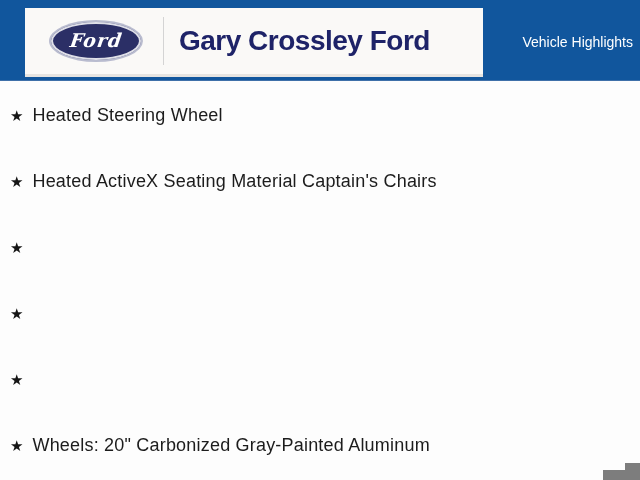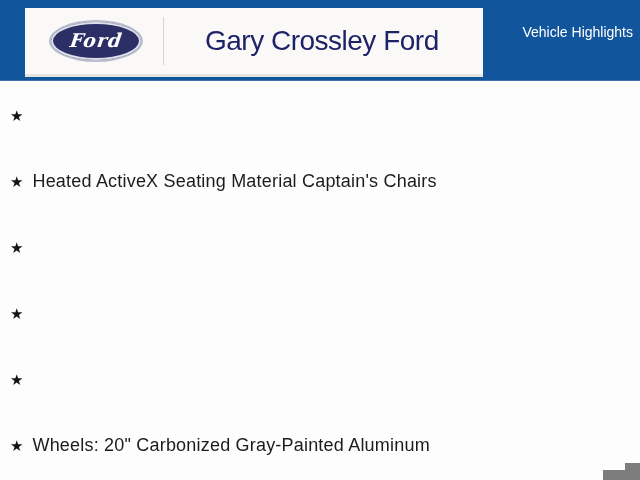--- a/index.html
+++ b/index.html
@@ -48,30 +48,30 @@
     letter-spacing: 1px;
     transform: skewX(-8deg) translateY(-1px);
   }
   .logo-divider {
     width: 1px; height: 48px;
     background: #d4d4d4;
     margin-left: 22px;
     flex-shrink: 0;
   }
   .dealer-title {
-    margin-left: 41px;
+    margin-left: 15px;
     font-size: 28px;
-    font-weight: 400;
+    font-weight: 700;
     letter-spacing: -0.5px;
     color: #1e2368;
     white-space: nowrap;
   }
   .header-page-label {
     position: absolute;
-    right: 7px; top: 24px;
+    right: 7px; top: 34px;
     font-size: 14px;
     color: #ffffff;
     white-space: nowrap;
   }
 
   
   .features {
     position: absolute;
     left: 0; top: 82px;
     width: 640px;
@@ -121,20 +121,21 @@
     </div>
     <div class="logo-divider"></div>
     <div class="dealer-title">Gary Crossley Ford</div>
   </div>
   <div class="header-page-label">Vehicle Highlights</div>
 </div>
 
 <ul class="features">
     <li class="feature-item">
     <span class="star">★</span>
+    <span class="feature-text">Heated Steering Wheel</span>
   </li>
     <li class="feature-item">
     <span class="star">★</span>
     <span class="feature-text">Heated ActiveX Seating Material Captain's Chairs</span>
   </li>
     <li class="feature-item">
     <span class="star">★</span>
   </li>
     <li class="feature-item">
     <span class="star">★</span>

